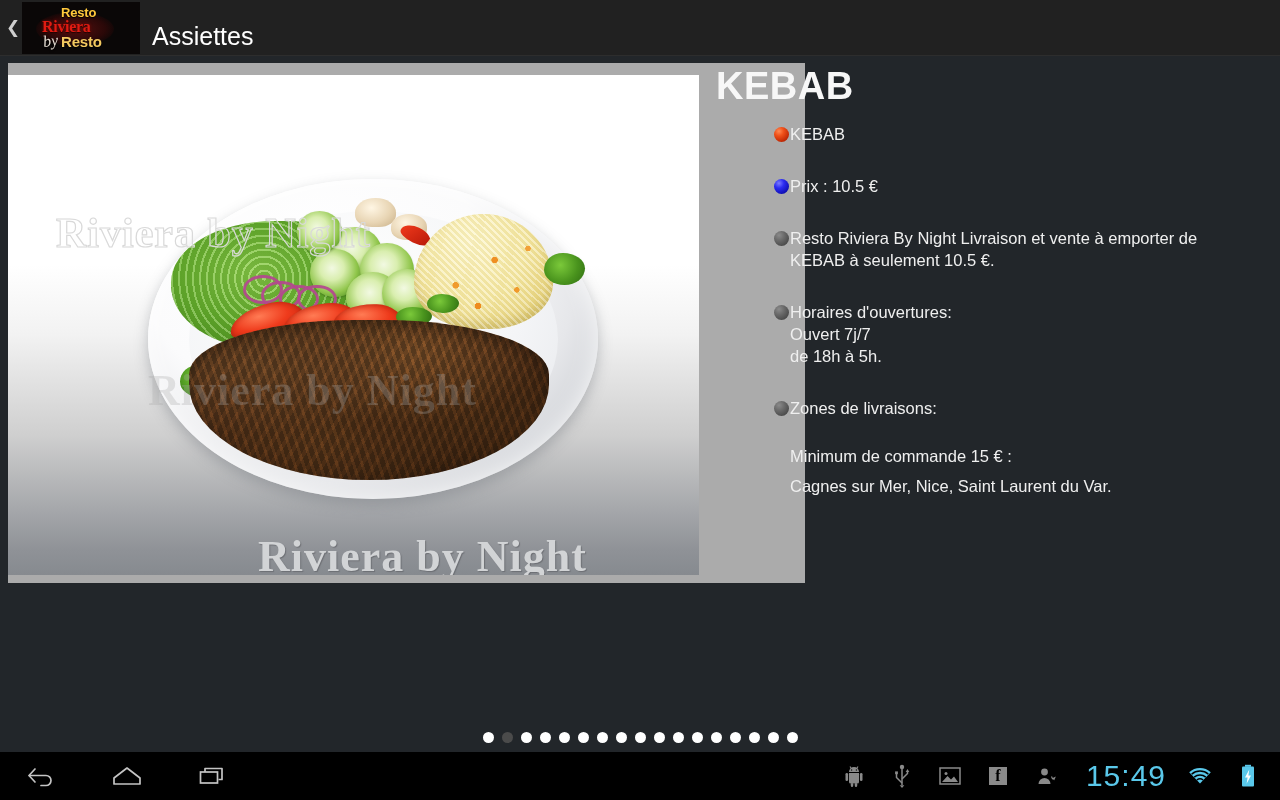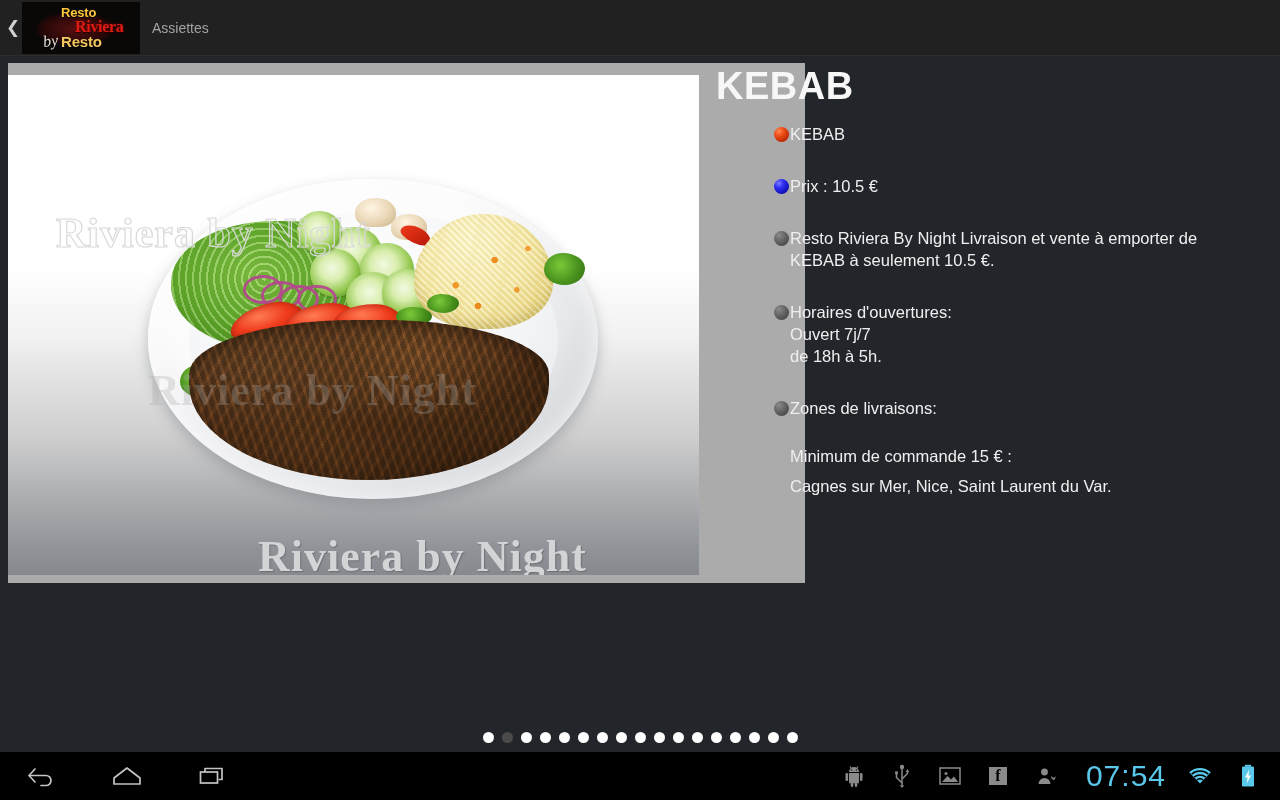--- a/index.html
+++ b/index.html
@@ -66,21 +66,20 @@
   }
   #app-logo .l-riviera {
     position: absolute;
     left: 20px; top: 16px;
     font-family: "Liberation Serif", serif;
     font-size: 16px;
     font-weight: bold;
     color: #e01b12;
     letter-spacing: -0.3px;
     text-shadow: 0 0 3px #7a0d08, 0 1px 1px #000;
-    margin-left: 33px;
   }
   #app-logo .l-by {
     position: absolute;
     left: 21px; top: 30px;
     font-family: "Liberation Serif", serif;
     font-size: 16px;
     font-style: italic;
     color: #e8e0d6;
     transform: rotate(-8deg);
     text-shadow: 0 1px 2px #000;
@@ -90,25 +89,25 @@
     left: 39px; top: 31px;
     font-size: 15px;
     font-weight: bold;
     color: #f3c960;
     letter-spacing: -0.2px;
     text-shadow: 0 1px 1px #000;
   }
 
   #ab-title {
     position: absolute;
-    left: 152px; top: 0;
+    left: 152px; top: 8px;
     height: 56px;
     line-height: 56px;
-    font-size: 14px;
-    color: #a3a3a3;
+    font-size: 25px;
+    color: #ffffff;
   }
 
   
   #image-panel {
     position: absolute;
     left: 8px; top: 63px;
     width: 797px; height: 520px;
     background: linear-gradient(#ababab, #ababab);
     padding: 12px 0 8px 0;
   }
@@ -562,21 +561,21 @@
       <div class="sys-icon">
         <div class="fb-glyph">f</div>
       </div>
       <div class="sys-icon">
         <svg width="20" height="20" viewBox="0 0 20 20">
           <circle cx="8.5" cy="6" r="3.4" fill="#8a8a8a"></circle>
           <path d="M2.5 18 a6 6 0 0 1 12 0 Z" fill="#8a8a8a"></path>
           <path d="M15.5 10.5 l1 2.2 l2.2 -1 l-1 2.4" fill="none" stroke="#8a8a8a" stroke-width="1.2"></path>
         </svg>
       </div>
-      <div id="clock">07:54</div>
+      <div id="clock">15:49</div>
       <div class="sys-icon">
         <svg width="26" height="20" viewBox="0 0 26 20">
           <path d="M13 17.5 L2.2 6.3 a15.5 15.5 0 0 1 21.6 0 Z" fill="#5ac8ea"></path>
           <path d="M4.6 8.2 a13 13 0 0 1 16.8 0" fill="none" stroke="#000" stroke-width="1.5"></path>
           <path d="M7.2 11.1 a9.2 9.2 0 0 1 11.6 0" fill="none" stroke="#000" stroke-width="1.5"></path>
           <path d="M9.8 14 a5.4 5.4 0 0 1 6.4 0" fill="none" stroke="#000" stroke-width="1.4"></path>
         </svg>
       </div>
       <div class="sys-icon">
         <svg width="16" height="24" viewBox="0 0 16 24">

